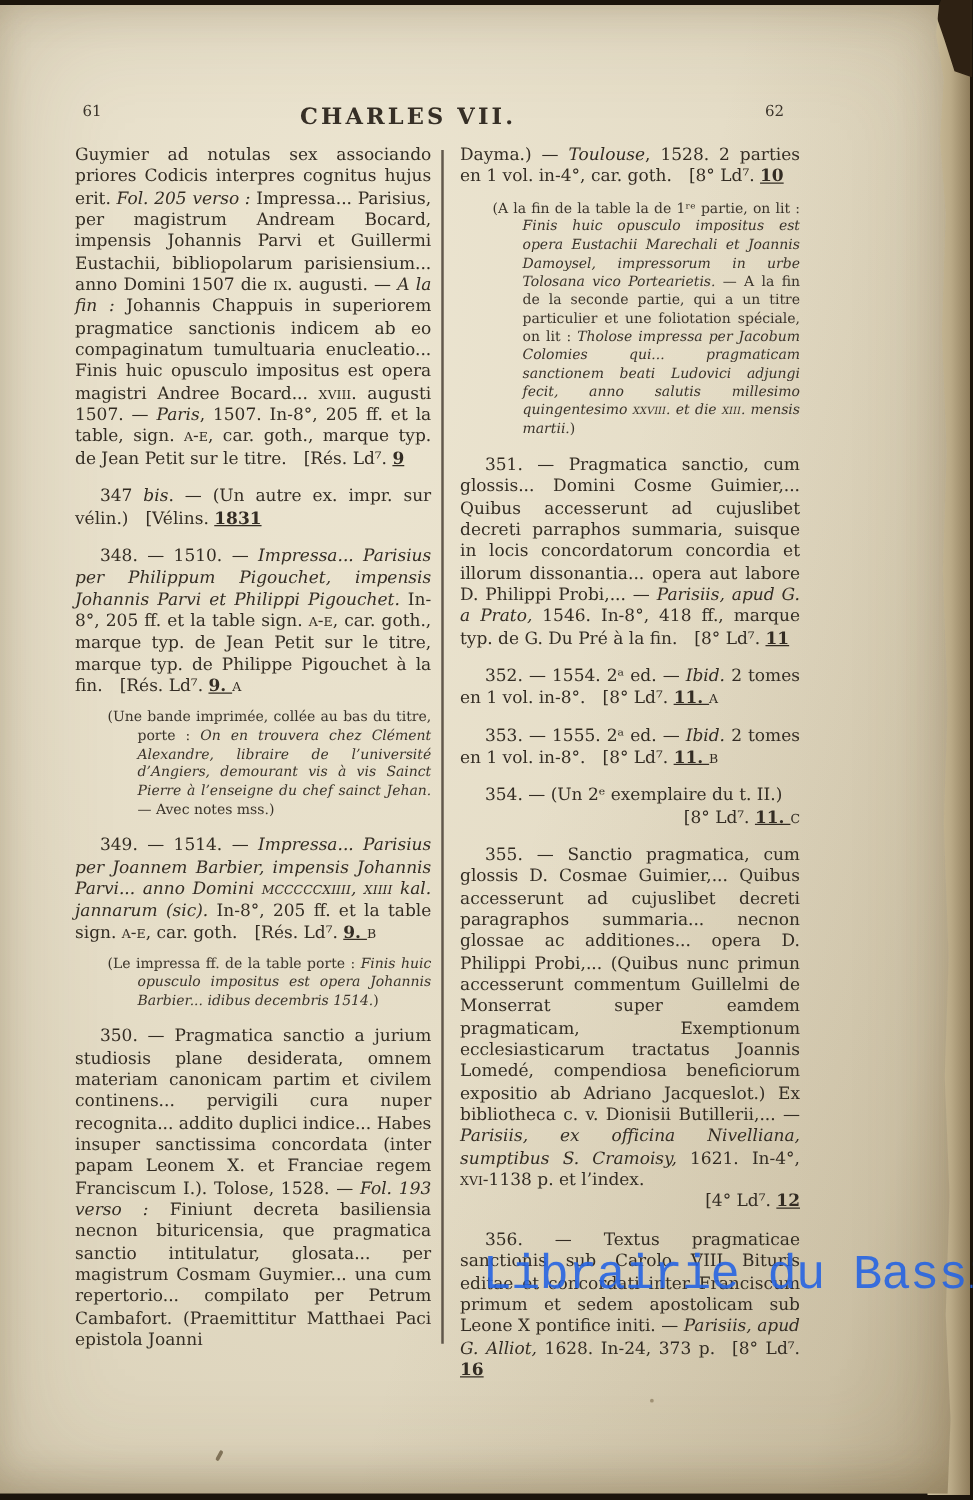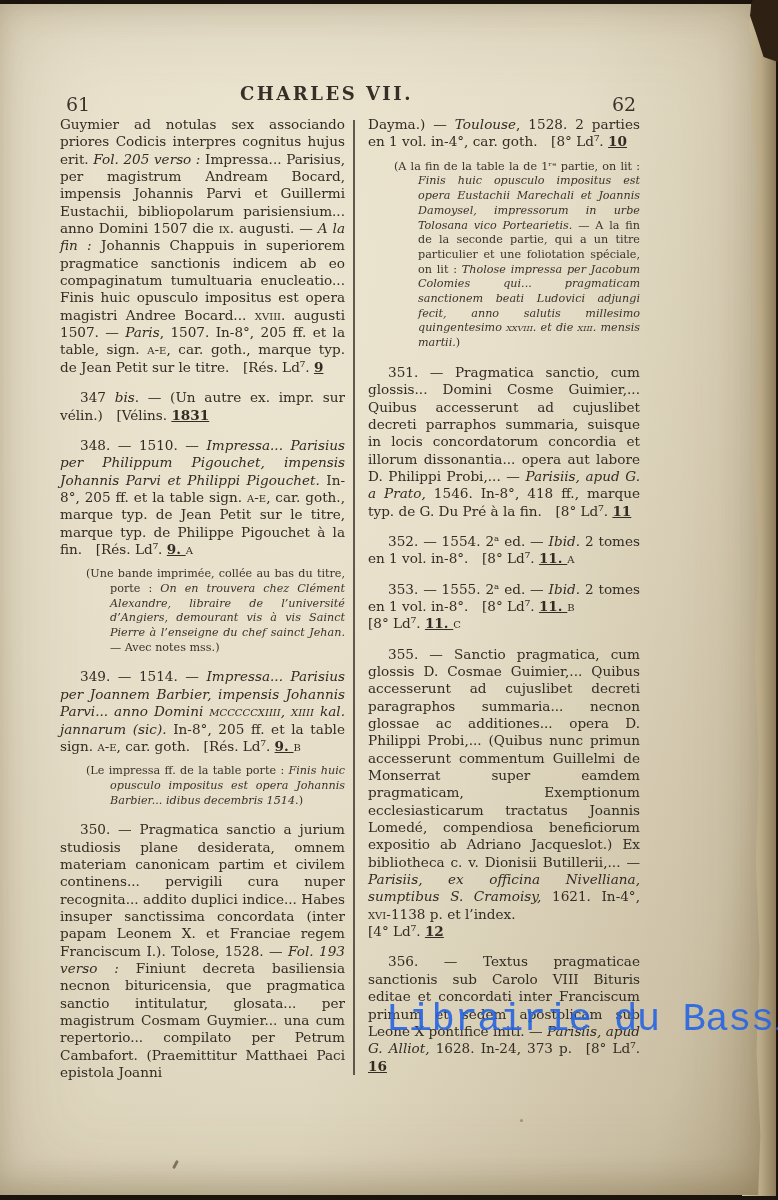--- a/index.html
+++ b/index.html
@@ -22,21 +22,21 @@
   .page{
     position:absolute;top:4px;left:0;right:6px;bottom:5px;
     background:
       linear-gradient(105deg, rgba(0,0,0,0) 55%, rgba(118,95,52,.14) 88%, rgba(118,95,52,.32) 100%),
       radial-gradient(ellipse at 35% 22%, #ece5d1 0%, #e5ddc7 45%, #ddd4bc 72%, #d4cab0 100%);
     box-shadow: inset 0 0 90px rgba(104,84,44,.22), inset -20px 0 34px rgba(104,84,44,.22), inset 0 -14px 26px rgba(104,84,44,.16);
     clip-path:polygon(0 0,97.3% 0,97.0% 2%,97.8% 5%,97.4% 9%,98.0% 14%,97.6% 22%,98.1% 30%,97.7% 38%,98.2% 47%,97.8% 55%,98.3% 64%,97.9% 72%,98.4% 80%,98.0% 88%,98.5% 95%,98.2% 100%,0 100%);
     color:#332c23;
   }
   .running-head{position:absolute;top:78px;left:0;width:100%;height:22px;}
-  .pagenum{position:absolute;top:11px;font-size:19px;color:#3a332a;}
+  .pagenum{position:absolute;top:0;font-size:12px;color:#3a332a;}
   .pagenum.left{left:66px;}
   .pagenum.right{left:612px;}
   .running-title{
     position:absolute;left:240px;width:220px;top:1px;
     font-size:18px;font-weight:bold;letter-spacing:2.5px;color:#362f26;
   }
   .col{
     position:absolute;top:112px;
     font-size:13.6px;line-height:17.35px;
     text-align:justify;color:#332c23;
@@ -47,21 +47,21 @@
     position:absolute;left:353px;top:116px;width:1.6px;height:955px;
     background:#4a4136;opacity:.85;
   }
   .blk{margin:0;text-align:justify;}
   .blk.para{margin-top:0;}
   .blk.entry{margin-top:13px;text-indent:20px;}
   .blk.note{
     margin-top:9px;font-size:11.2px;line-height:14.7px;
     padding-left:50px;text-indent:-24px;color:#3a332a;
   }
-  .blk.shelf{margin-top:0;text-indent:0;}
+  .blk.shelf{margin-top:0;text-align:right;text-indent:0;}
   .i{font-style:italic;}
   .b{font-weight:bold;text-decoration:underline;}
   .sc{font-variant:small-caps;}
   .isc{font-style:italic;font-variant:small-caps;}
   .watermark{
     position:absolute;left:386px;top:998px;
     font-family:Liberation Mono, monospace;
     font-size:39px;letter-spacing:-0.6px;font-weight:400;
     color:rgba(38,100,226,.9);white-space:nowrap;z-index:5;
   }
@@ -97,20 +97,21 @@
       <p class="blk entry"><span>349. — 1514. — </span><span class="i">Impressa... Parisius per Joannem Barbier, impensis Johannis Parvi... anno Domini </span><span class="isc">mcccccxiiii</span><span class="i">, </span><span class="isc">xiiii</span><span class="i"> kal. jannarum (sic).</span><span> In-8°, 205 ff. et la table sign. </span><span class="sc">a-e</span><span>, car. goth.  [Rés. Ld⁷. </span><span class="b">9. </span><span class="sc">b</span></p>
       <p class="blk note"><span>(Le impressa ff. de la table porte : </span><span class="i">Finis huic opusculo impositus est opera Johannis Barbier... idibus decembris 1514.</span><span>)</span></p>
       <p class="blk entry"><span>350. — Pragmatica sanctio a jurium studiosis plane desiderata, omnem materiam canonicam partim et civilem continens... pervigili cura nuper recognita... addito duplici indice... Habes insuper sanctissima concordata (inter papam Leonem X. et Franciae regem Franciscum I.). Tolose, 1528. — </span><span class="i">Fol. 193 verso : </span><span>Finiunt decreta basiliensia necnon bituricensia, que pragmatica sanctio intitulatur, glosata... per magistrum Cosmam Guymier... una cum repertorio... compilato per Petrum Cambafort. (Praemittitur Matthaei Paci epistola Joanni</span></p>
     </div>
   <div class="col col-right">
       <p class="blk para"><span>Dayma.) — </span><span class="i">Toulouse</span><span>, 1528. 2 parties en 1 vol. in-4°, car. goth.  [8° Ld⁷. </span><span class="b">10</span></p>
       <p class="blk note"><span>(A la fin de la table la de 1ʳᵉ partie, on lit : </span><span class="i">Finis huic opusculo impositus est opera Eustachii Marechali et Joannis Damoysel, impressorum in urbe Tolosana vico Portearietis.</span><span> — A la fin de la seconde partie, qui a un titre particulier et une foliotation spéciale, on lit : </span><span class="i">Tholose impressa per Jacobum Colomies qui... pragmaticam sanctionem beati Ludovici adjungi fecit, anno salutis millesimo quingentesimo </span><span class="isc">xxviii.</span><span class="i"> et die </span><span class="isc">xiii.</span><span class="i"> mensis martii.</span><span>)</span></p>
       <p class="blk entry"><span>351. — Pragmatica sanctio, cum glossis... Domini Cosme Guimier,... Quibus accesserunt ad cujuslibet decreti parraphos summaria, suisque in locis concordatorum concordia et illorum dissonantia... opera aut labore D. Philippi Probi,... — </span><span class="i">Parisiis, apud G. a Prato,</span><span> 1546. In-8°, 418 ff., marque typ. de G. Du Pré à la fin.  [8° Ld⁷. </span><span class="b">11</span></p>
       <p class="blk entry"><span>352. — 1554. 2ᵃ ed. — </span><span class="i">Ibid.</span><span> 2 tomes en 1 vol. in-8°.  [8° Ld⁷. </span><span class="b">11. </span><span class="sc">a</span></p>
       <p class="blk entry"><span>353. — 1555. 2ᵃ ed. — </span><span class="i">Ibid.</span><span> 2 tomes en 1 vol. in-8°.  [8° Ld⁷. </span><span class="b">11. </span><span class="sc">b</span></p>
+      <p class="blk entry"><span>354. — (Un 2ᵉ exemplaire du t. II.)</span></p>
       <p class="blk shelf"><span>[8° Ld⁷. </span><span class="b">11. </span><span class="sc">c</span></p>
       <p class="blk entry"><span>355. — Sanctio pragmatica, cum glossis D. Cosmae Guimier,... Quibus accesserunt ad cujuslibet decreti paragraphos summaria... necnon glossae ac additiones... opera D. Philippi Probi,... (Quibus nunc primun accesserunt commentum Guillelmi de Monserrat super eamdem pragmaticam, Exemptionum ecclesiasticarum tractatus Joannis Lomedé, compendiosa beneficiorum expositio ab Adriano Jacqueslot.) Ex bibliotheca c. v. Dionisii Butillerii,... — </span><span class="i">Parisiis, ex officina Nivelliana, sumptibus S. Cramoisy,</span><span> 1621. In-4°, </span><span class="sc">xvi</span><span>-1138 p. et l’index.</span></p>
       <p class="blk shelf"><span>[4° Ld⁷. </span><span class="b">12</span></p>
       <p class="blk entry"><span>356. — Textus pragmaticae sanctionis sub Carolo VIII Bituris editae et concordati inter Franciscum primum et sedem apostolicam sub Leone X pontifice initi. — </span><span class="i">Parisiis, apud G. Alliot,</span><span> 1628. In-24, 373 p.  [8° Ld⁷. </span><span class="b">16</span></p>
     </div>
 
   <div class="speck"></div>
   <div class="speck2"></div>
 </div>
 

